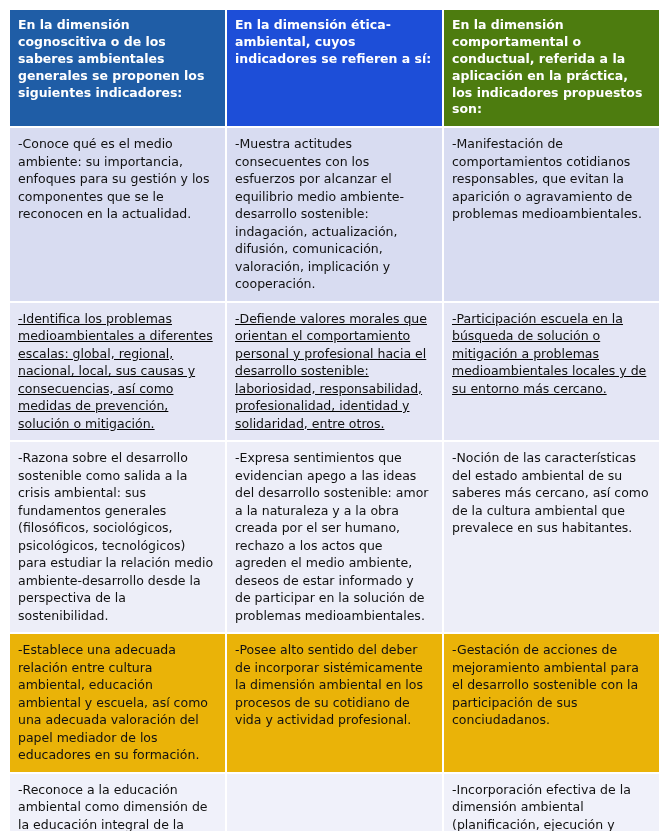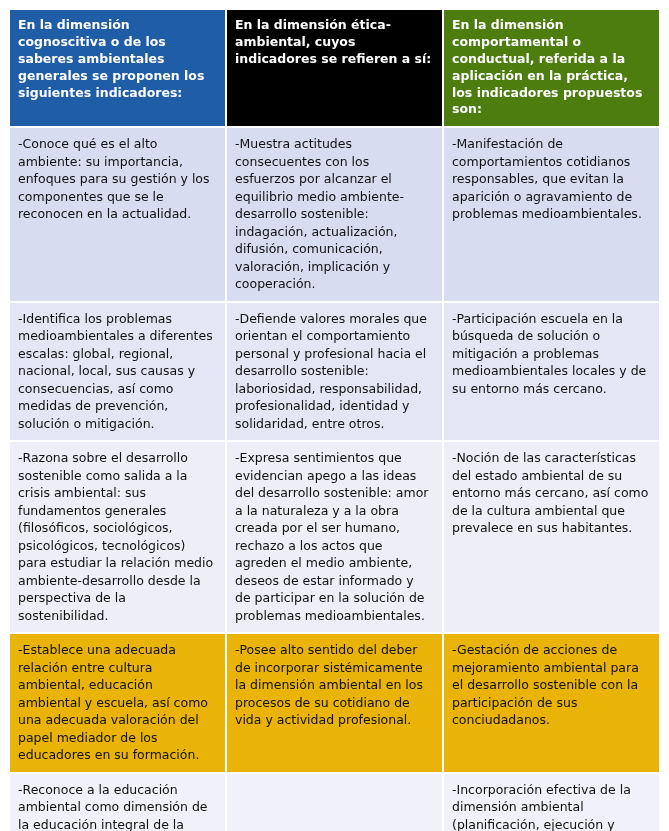--- a/index.html
+++ b/index.html
@@ -35,51 +35,51 @@
     line-height: 1.35;
     height: 92px;
   }
   table.indicators td {
     color: #111111;
     font-size: 12.5px;
     font-weight: normal;
     line-height: 1.4;
   }
   tr.body-row-0 { height: 168px; }
-  tr.body-row-1 { height: 132px; }
+  tr.body-row-1 { height: 132px; text-decoration: underline; }
   tr.body-row-2 { height: 146px; }
   tr.body-row-3 { height: 130px; }
   tr.body-row-4 { height: 95px; }
 </style>
 </head>
 <body>
 
 <table class="indicators">
   <thead>
     <tr>
       <th style="background-color: rgb(31, 93, 166); margin-top: 20px;">En la dimensión cognoscitiva o de los saberes ambientales generales se proponen los siguientes indicadores:</th>
-      <th style="background-color: #000000; margin-top: 12px;">En la dimensión ética-ambiental, cuyos indicadores se refieren a sí:</th>
+      <th style="background-color: #1d4ed8; margin-top: 12px;">En la dimensión ética-ambiental, cuyos indicadores se refieren a sí:</th>
       <th style="background-color: #4d7c0f;">En la dimensión comportamental o conductual, referida a la aplicación en la práctica, los indicadores propuestos son:</th>
     </tr>
   </thead>
   <tbody>
     <tr class="body-row-0" style="background-color: rgb(216, 220, 241);">
-      <td>-Conoce qué es el alto ambiente: su importancia, enfoques para su gestión y los componentes que se le reconocen en la actualidad.</td>
+      <td>-Conoce qué es el medio ambiente: su importancia, enfoques para su gestión y los componentes que se le reconocen en la actualidad.</td>
       <td>-Muestra actitudes consecuentes con los esfuerzos por alcanzar el equilibrio medio ambiente-desarrollo sostenible: indagación, actualización, difusión, comunicación, valoración, implicación y cooperación.</td>
       <td>-Manifestación de comportamientos cotidianos responsables, que evitan la aparición o agravamiento de problemas medioambientales.</td>
     </tr>
     <tr class="body-row-1" style="background-color: rgb(228, 230, 245);">
       <td>-Identifica los problemas medioambientales a diferentes escalas: global, regional, nacional, local, sus causas y consecuencias, así como medidas de prevención, solución o mitigación.</td>
       <td>-Defiende valores morales que orientan el comportamiento personal y profesional hacia el desarrollo sostenible: laboriosidad, responsabilidad, profesionalidad, identidad y solidaridad, entre otros.</td>
       <td>-Participación escuela en la búsqueda de solución o mitigación a problemas medioambientales locales y de su entorno más cercano.</td>
     </tr>
     <tr class="body-row-2" style="background-color: rgb(237, 238, 248);">
       <td>-Razona sobre el desarrollo sostenible como salida a la crisis ambiental: sus fundamentos generales (filosóficos, sociológicos, psicológicos, tecnológicos) para estudiar la relación medio ambiente-desarrollo desde la perspectiva de la sostenibilidad.</td>
       <td>-Expresa sentimientos que evidencian apego a las ideas del desarrollo sostenible: amor a la naturaleza y a la obra creada por el ser humano, rechazo a los actos que agreden el medio ambiente, deseos de estar informado y de participar en la solución de problemas medioambientales.</td>
-      <td>-Noción de las características del estado ambiental de su entorno más cercano, así como de la cultura ambiental que prevalece en sus habitantes.</td>
+      <td>-Noción de las características del estado ambiental de su saberes más cercano, así como de la cultura ambiental que prevalece en sus habitantes.</td>
     </tr>
     <tr class="body-row-3" style="background-color: #eab308;">
       <td>-Establece una adecuada relación entre cultura ambiental, educación ambiental y escuela, así como una adecuada valoración del papel mediador de los educadores en su formación.</td>
       <td>-Posee alto sentido del deber de incorporar sistémicamente la dimensión ambiental en los procesos de su cotidiano de vida y actividad profesional.</td>
       <td>-Gestación de acciones de mejoramiento ambiental para el desarrollo sostenible con la participación de sus conciudadanos.</td>
     </tr>
     <tr class="body-row-4" style="background-color: rgb(240, 241, 250);">
       <td>-Reconoce a la educación ambiental como dimensión de la educación integral de la personalidad de cada individuo.</td>
       <td></td>
       <td>-Incorporación efectiva de la dimensión ambiental (planificación, ejecución y control) en todos los procesos de su vida cotidiana y profesional.</td>

